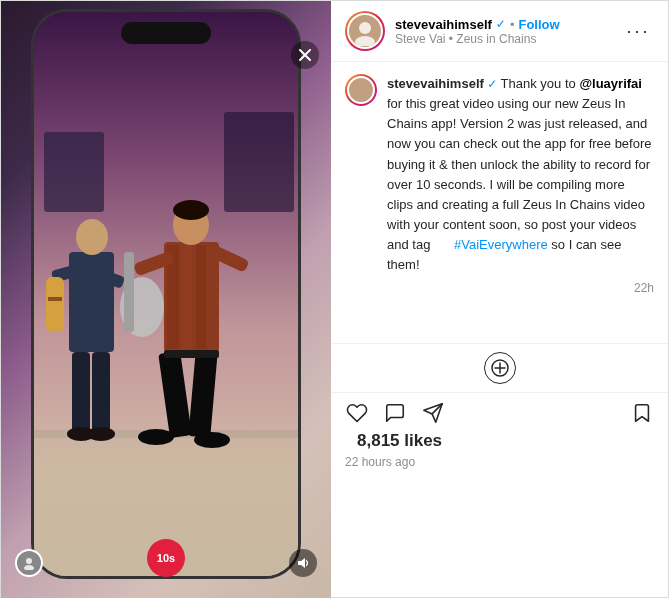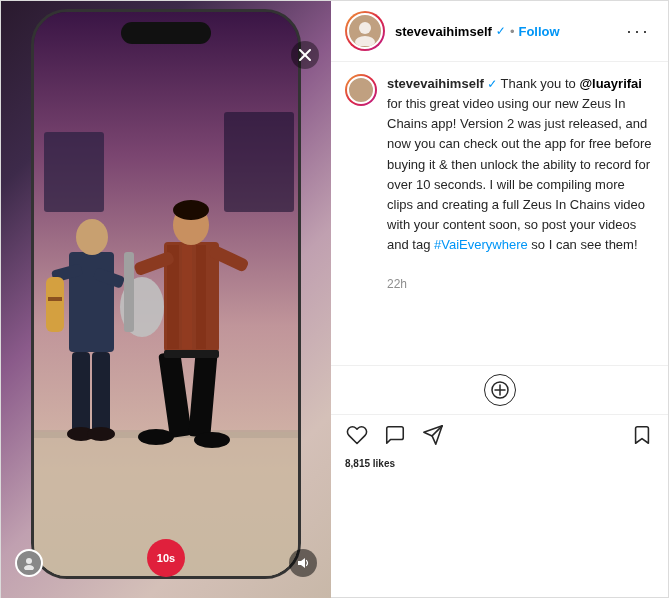--- a/index.html
+++ b/index.html
@@ -230,25 +230,27 @@
     }
     .caption-username {
       font-weight: 600;
     }
     .caption-handle {
       color: #000000;
       font-weight: 600;
     }
     .caption-hashtag {
       color: #0095f6;
+      margin-left: 20px;
     }
     .timestamp-caption {
       font-size: 12px;
       color: #8e8e8e;
-      margin-top: 22px;
+      margin-top: 6px;
+      text-align: right;
     }
     
     .add-comment-area {
       padding: 8px 14px;
       display: flex;
       align-items: center;
       justify-content: center;
       border-top: 1px solid #efefef;
     }
     .add-comment-circle {
@@ -284,23 +286,24 @@
       height: 22px;
     }
     .bookmark-icon {
       margin-left: auto;
     }
     
     .likes-row {
       padding: 2px 14px 4px;
     }
     .likes-count {
-      font-size: 10px;
+      font-size: 17px;
       font-weight: 700;
       color: #262626;
+      margin-left: 12px;
     }
     .time-ago {
       font-size: 12px;
       color: #8e8e8e;
       padding: 0 14px 6px;
     }
     
     .login-row {
       padding: 8px 14px;
       border-top: 1px solid #efefef;
@@ -421,20 +424,21 @@
           </svg>
         </div>
       </div>
       <div class="header-info">
         <div class="header-username-row">
           <span class="username">stevevaihimself</span>
           <span class="verified-badge">✓</span>
           <span class="dot-separator">•</span>
           <button class="follow-btn">Follow</button>
         </div>
+        <div class="subtitle">Steve Vai • Zeus in Chains</div>
       </div>
       <div class="more-btn">···</div>
     </div>
 
     <div class="caption-area">
       <div class="caption-row">
         <div class="caption-avatar">
           <div class="caption-avatar-inner"></div>
         </div>
         <div>
@@ -476,16 +480,17 @@
       <div class="action-icon bookmark-icon">
         <svg viewBox="0 0 24 24" fill="none" stroke="#262626" stroke-width="1.7" stroke-linecap="round" stroke-linejoin="round">
           <path d="M19 21l-7-5-7 5V5a2 2 0 0 1 2-2h10a2 2 0 0 1 2 2z"></path>
         </svg>
       </div>
     </div>
 
     <div class="likes-row">
       <span class="likes-count">8,815 likes</span>
     </div>
+    <div class="time-ago">22 hours ago</div>
 
 
   </div>
 </div>
 
 </body></html>

